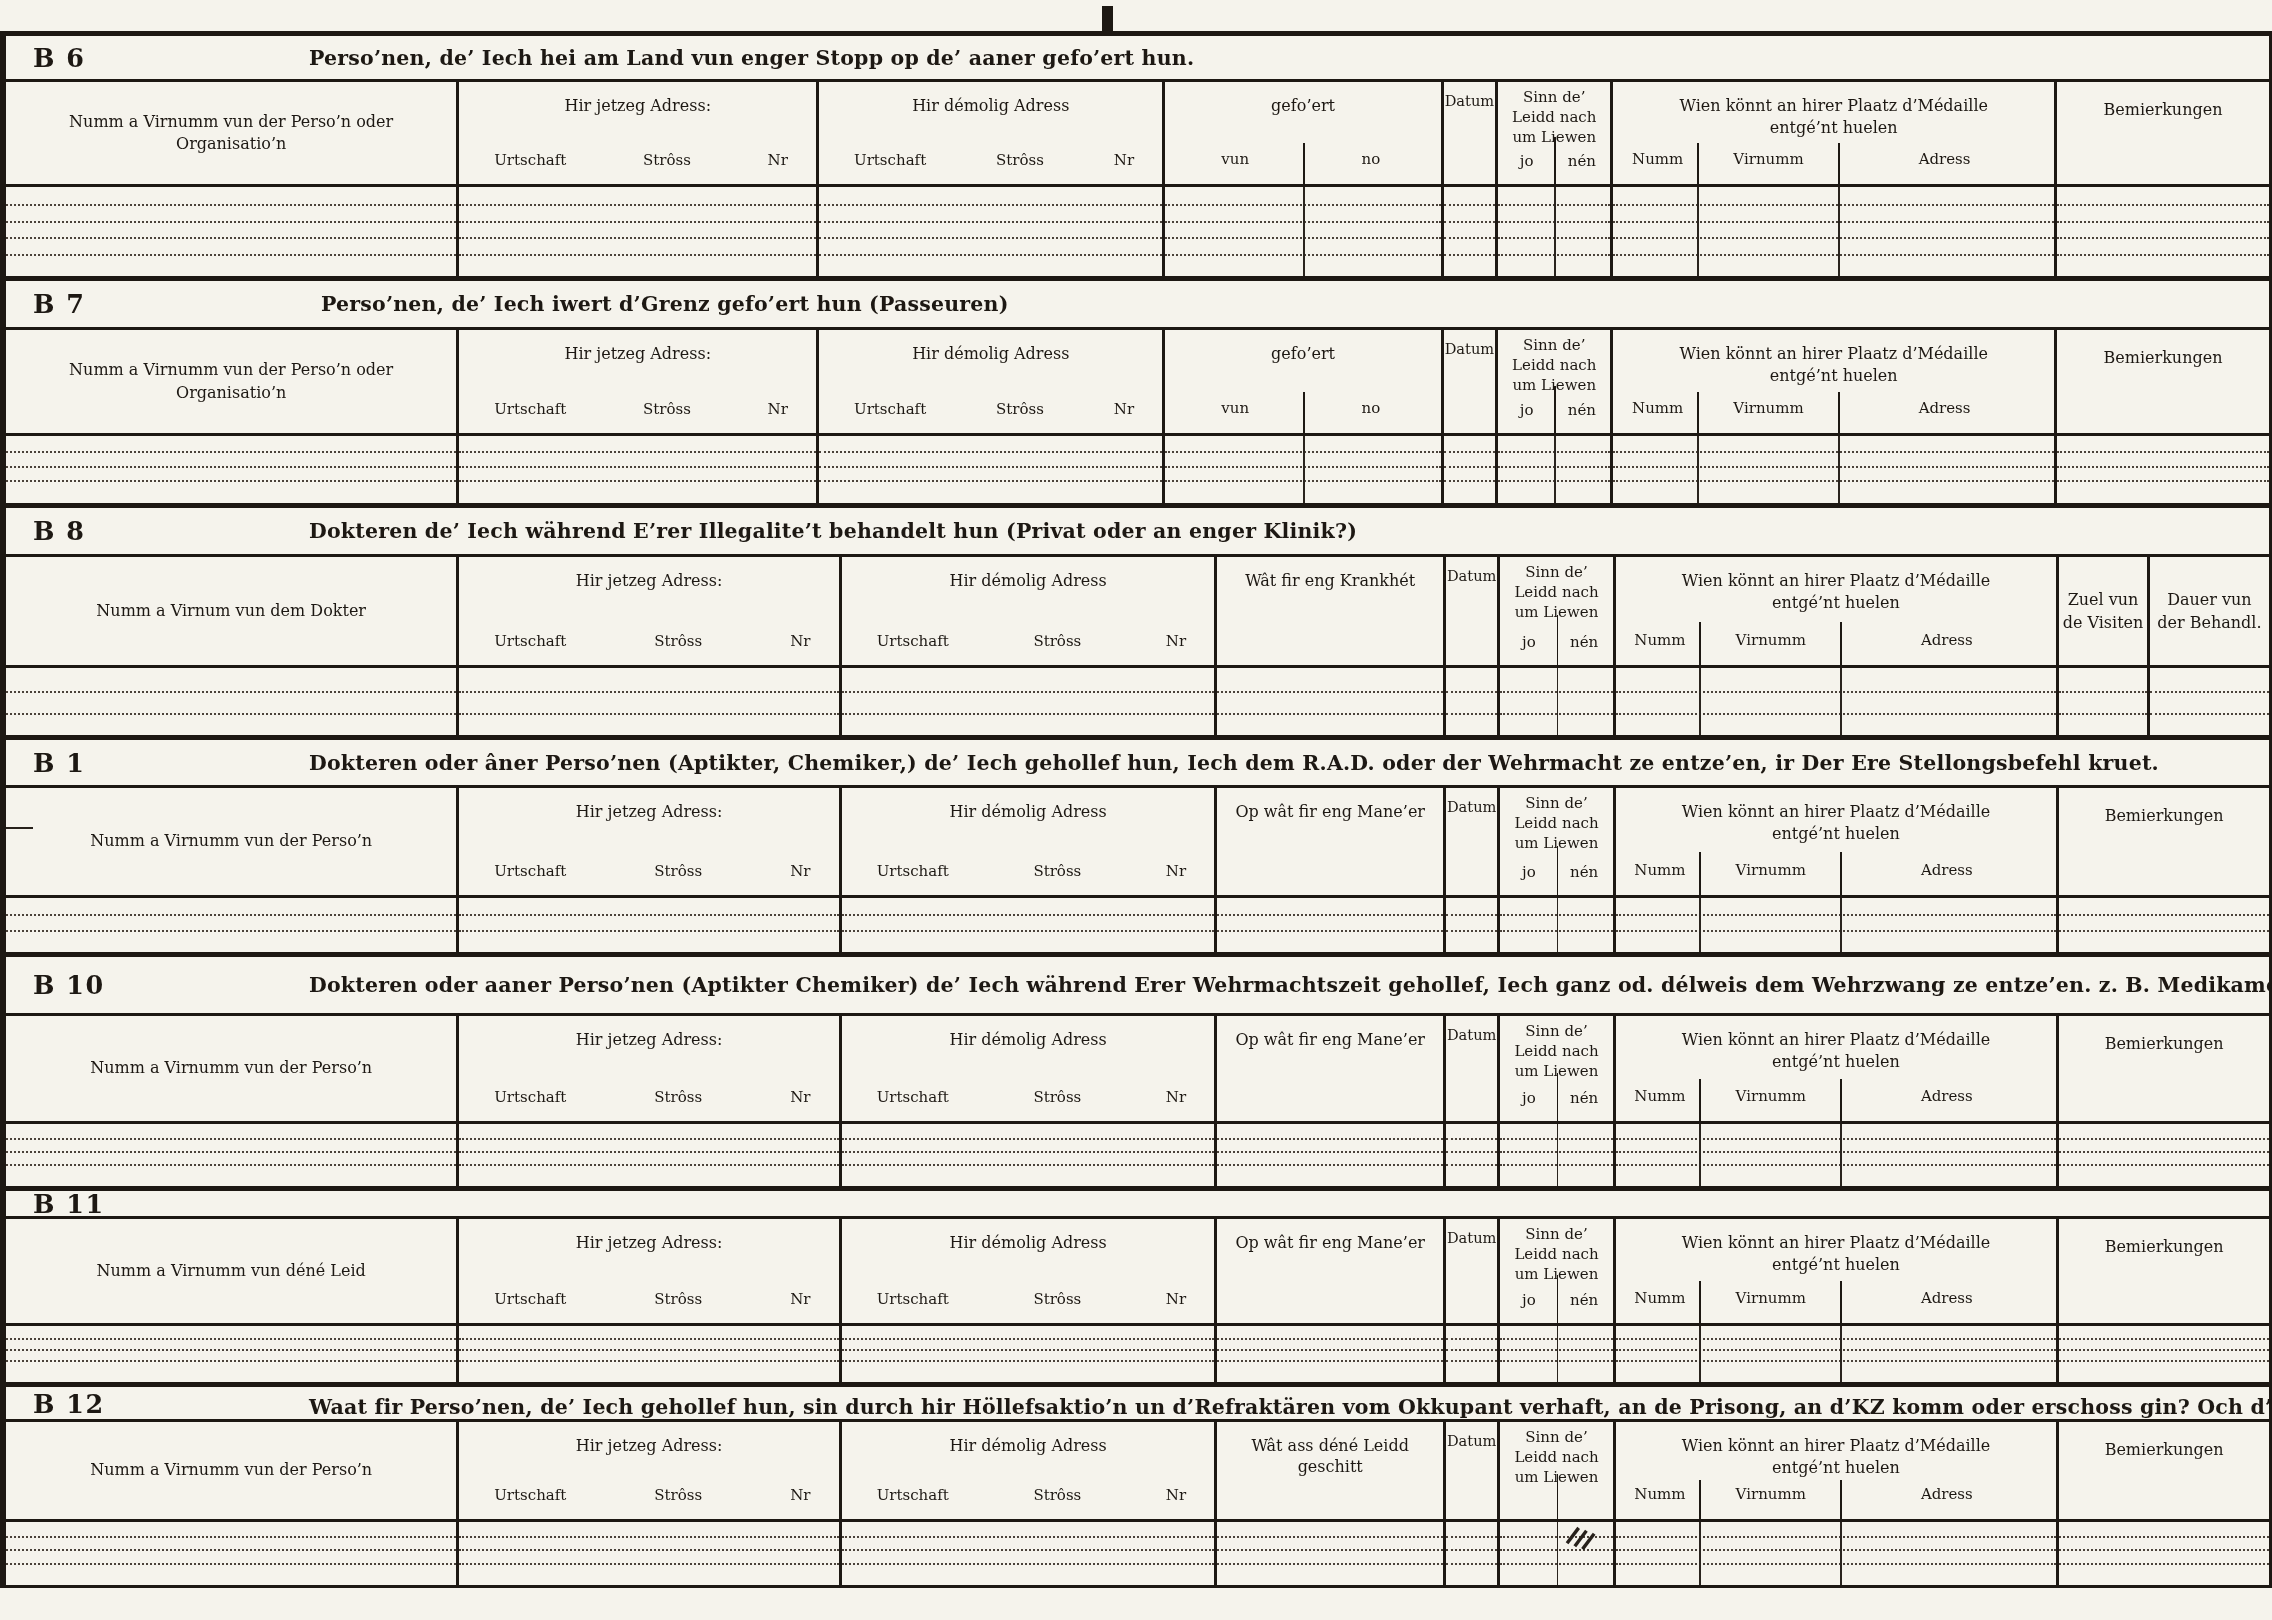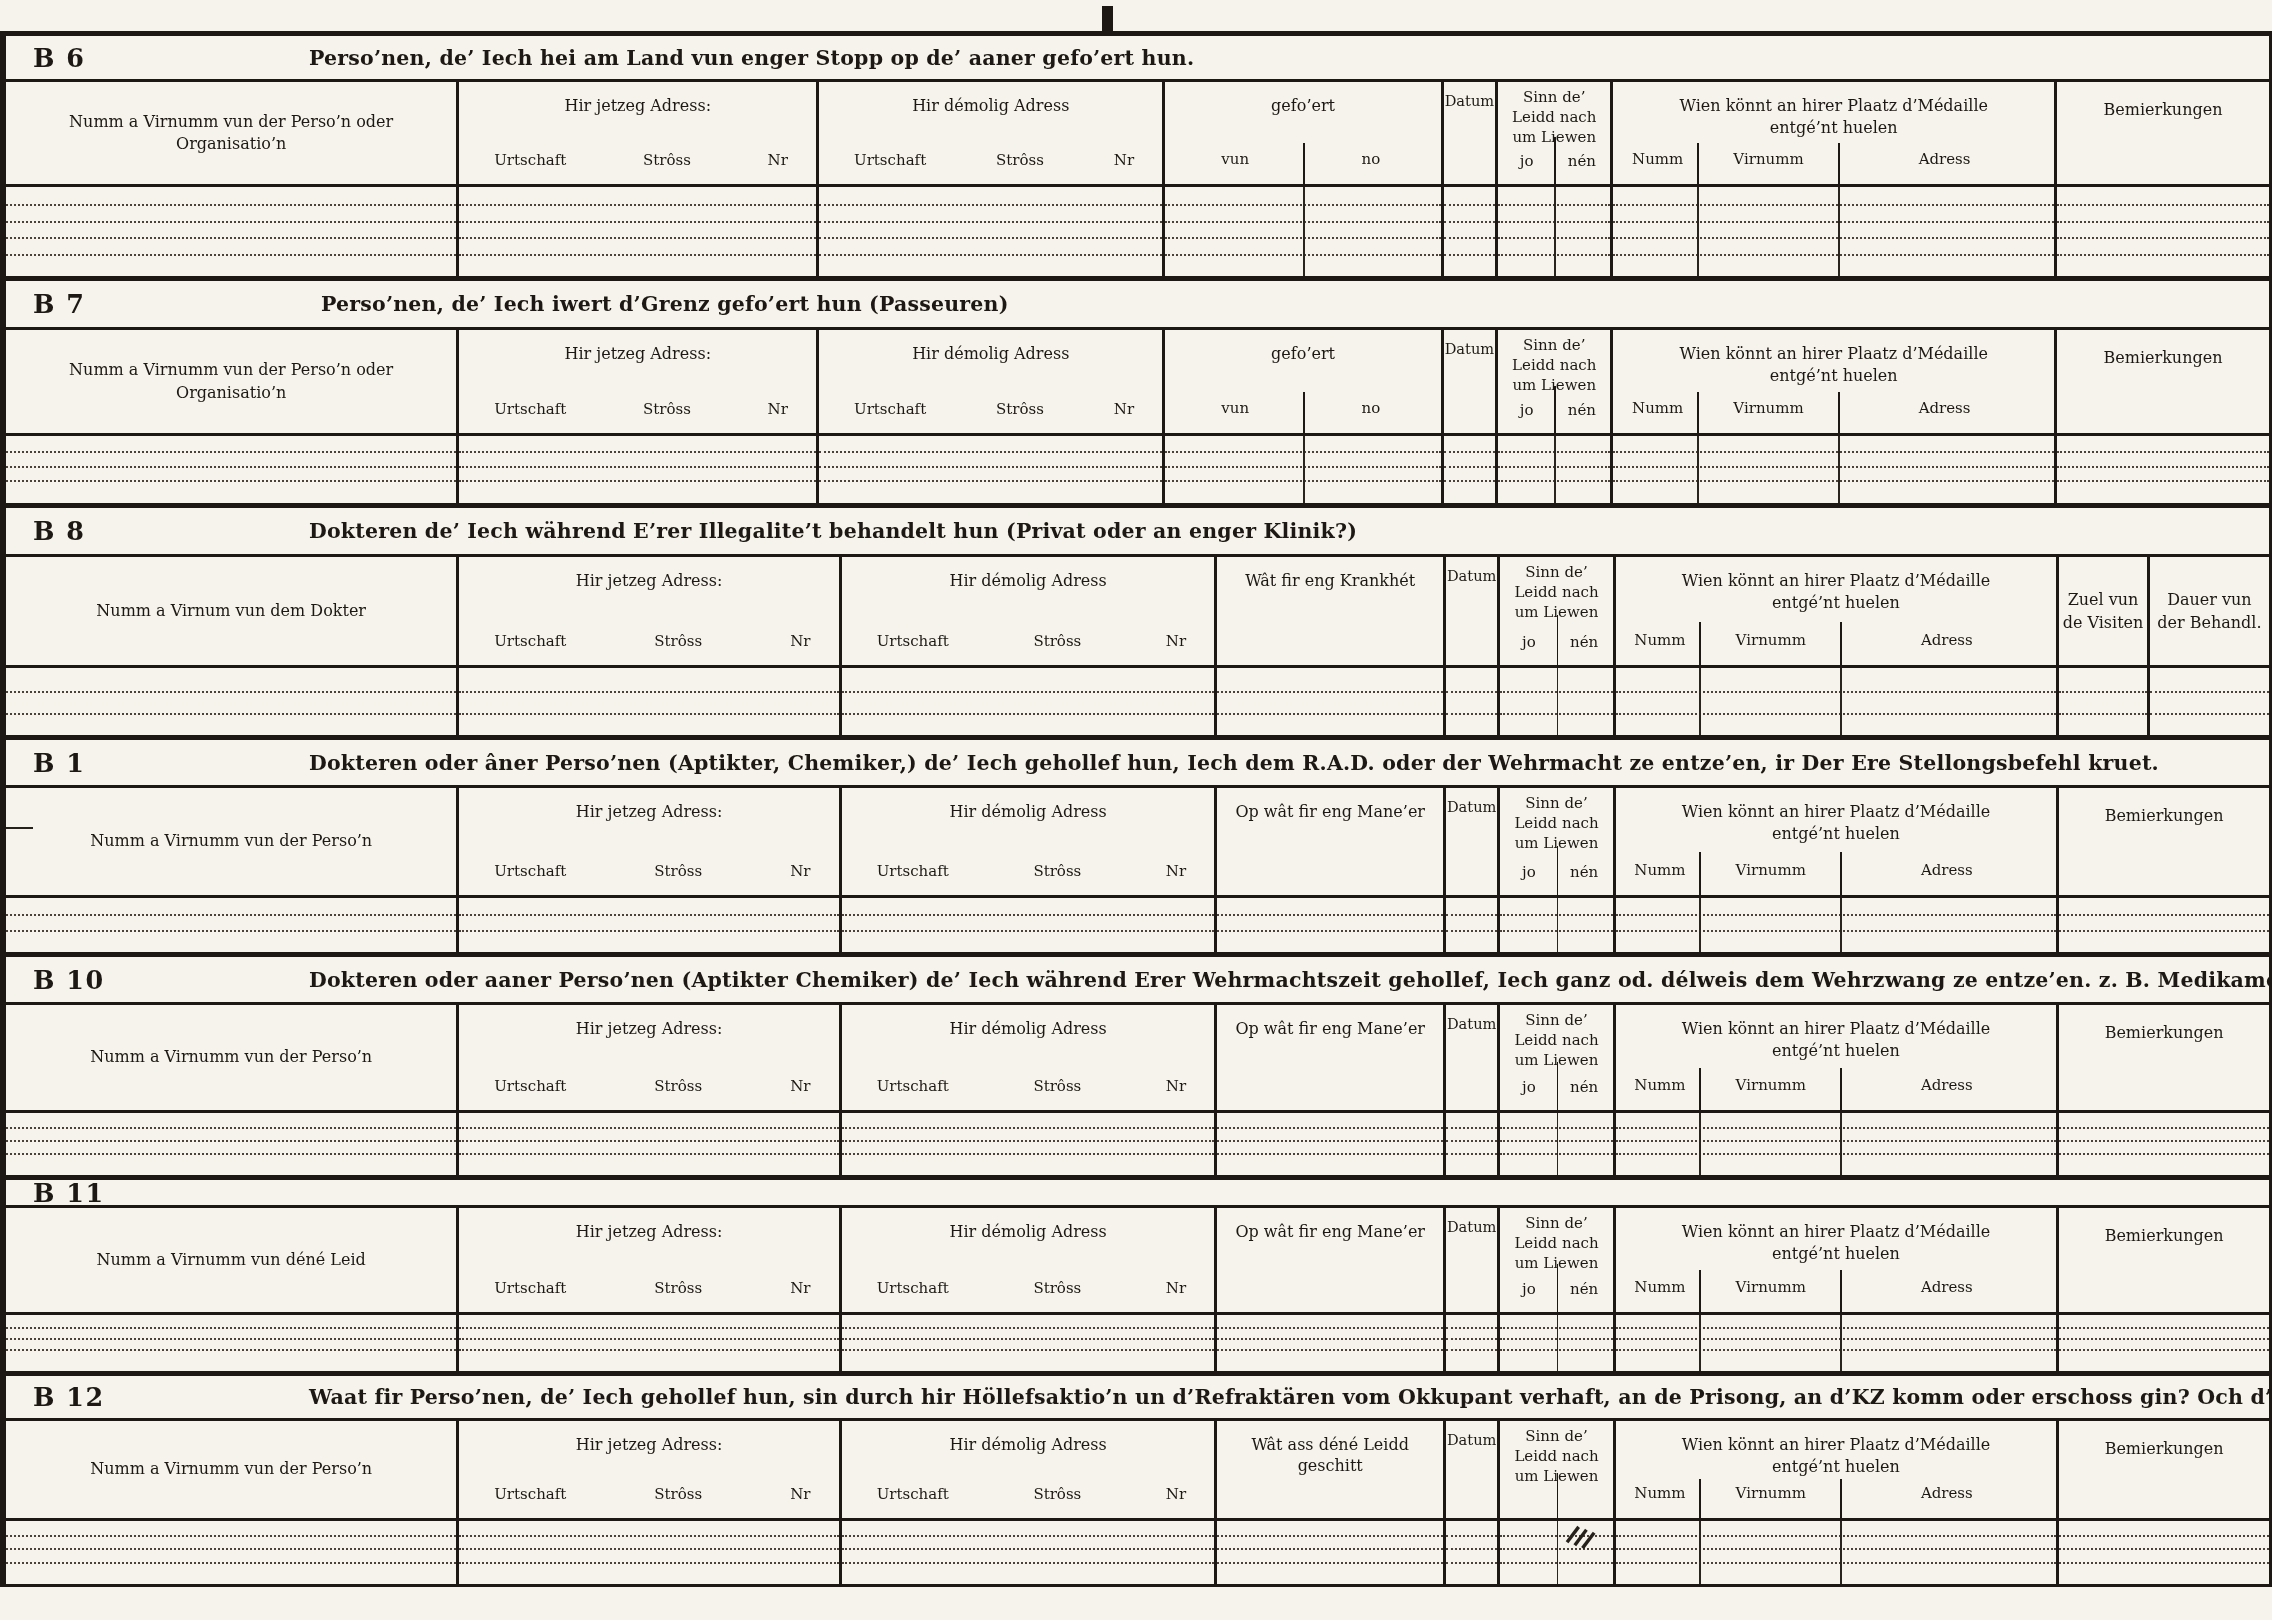--- a/index.html
+++ b/index.html
@@ -486,21 +486,21 @@
           <div class="vdiv" style="left: 19%;"></div>
           <div class="vdiv" style="left: 51%;"></div>
         </div>
         <div class="cell b-cell">
           <div class="ln"></div>
           <div class="ln"></div>
         </div>
       </div>
     </div>
     <div class="section">
-      <div class="titlebar" style="height: 53px; align-items: center;">
+      <div class="titlebar" style="height: 64px; align-items: center;">
         <span class="sec-id">B 10</span>
         <span class="sec-title">Dokteren oder aaner Perso’nen (Aptikter Chemiker) de’ Iech während Erer Wehrmachtszeit gehollef, Iech ganz od. délweis dem Wehrzwang ze entze’en. z. B. Medikamenter.</span>
       </div>
       <div class="hdr" style="height: 108px; grid-template-columns: 19.9fr 16.9fr 16.6fr 10.1fr 2.4fr 5.1fr 19.6fr 9.4fr;">
         <div class="cell h-name">
           <span>Numm a Virnumm vun der Perso’n</span>
         </div>
         <div class="cell h-addr">
           <div class="addr-label">Hir jetzeg Adress:</div>
           <div class="sub3">
@@ -697,21 +697,21 @@
           <div class="vdiv" style="left: 51%;"></div>
         </div>
         <div class="cell b-cell">
           <div class="ln"></div>
           <div class="ln"></div>
           <div class="ln"></div>
         </div>
       </div>
     </div>
     <div class="section">
-      <div class="titlebar" style="height: 50px;">
+      <div class="titlebar" style="height: 40px; align-items: flex-end;">
         <span class="sec-id">B 12</span>
         <span class="sec-title">Waat fir Perso’nen, de’ Iech gehollef hun, sin durch hir Höllefsaktio’n un d’Refraktären vom Okkupant verhaft, an de Prisong, an d’KZ komm oder erschoss gin? Och d’Emsiedlung opfe’eren.</span>
       </div>
       <div class="hdr" style="height: 100px; grid-template-columns: 19.9fr 16.9fr 16.6fr 10.1fr 2.4fr 5.1fr 19.6fr 9.4fr;">
         <div class="cell h-name">
           <span>Numm a Virnumm vun der Perso’n</span>
         </div>
         <div class="cell h-addr">
           <div class="addr-label">Hir jetzeg Adress:</div>
           <div class="sub3">

